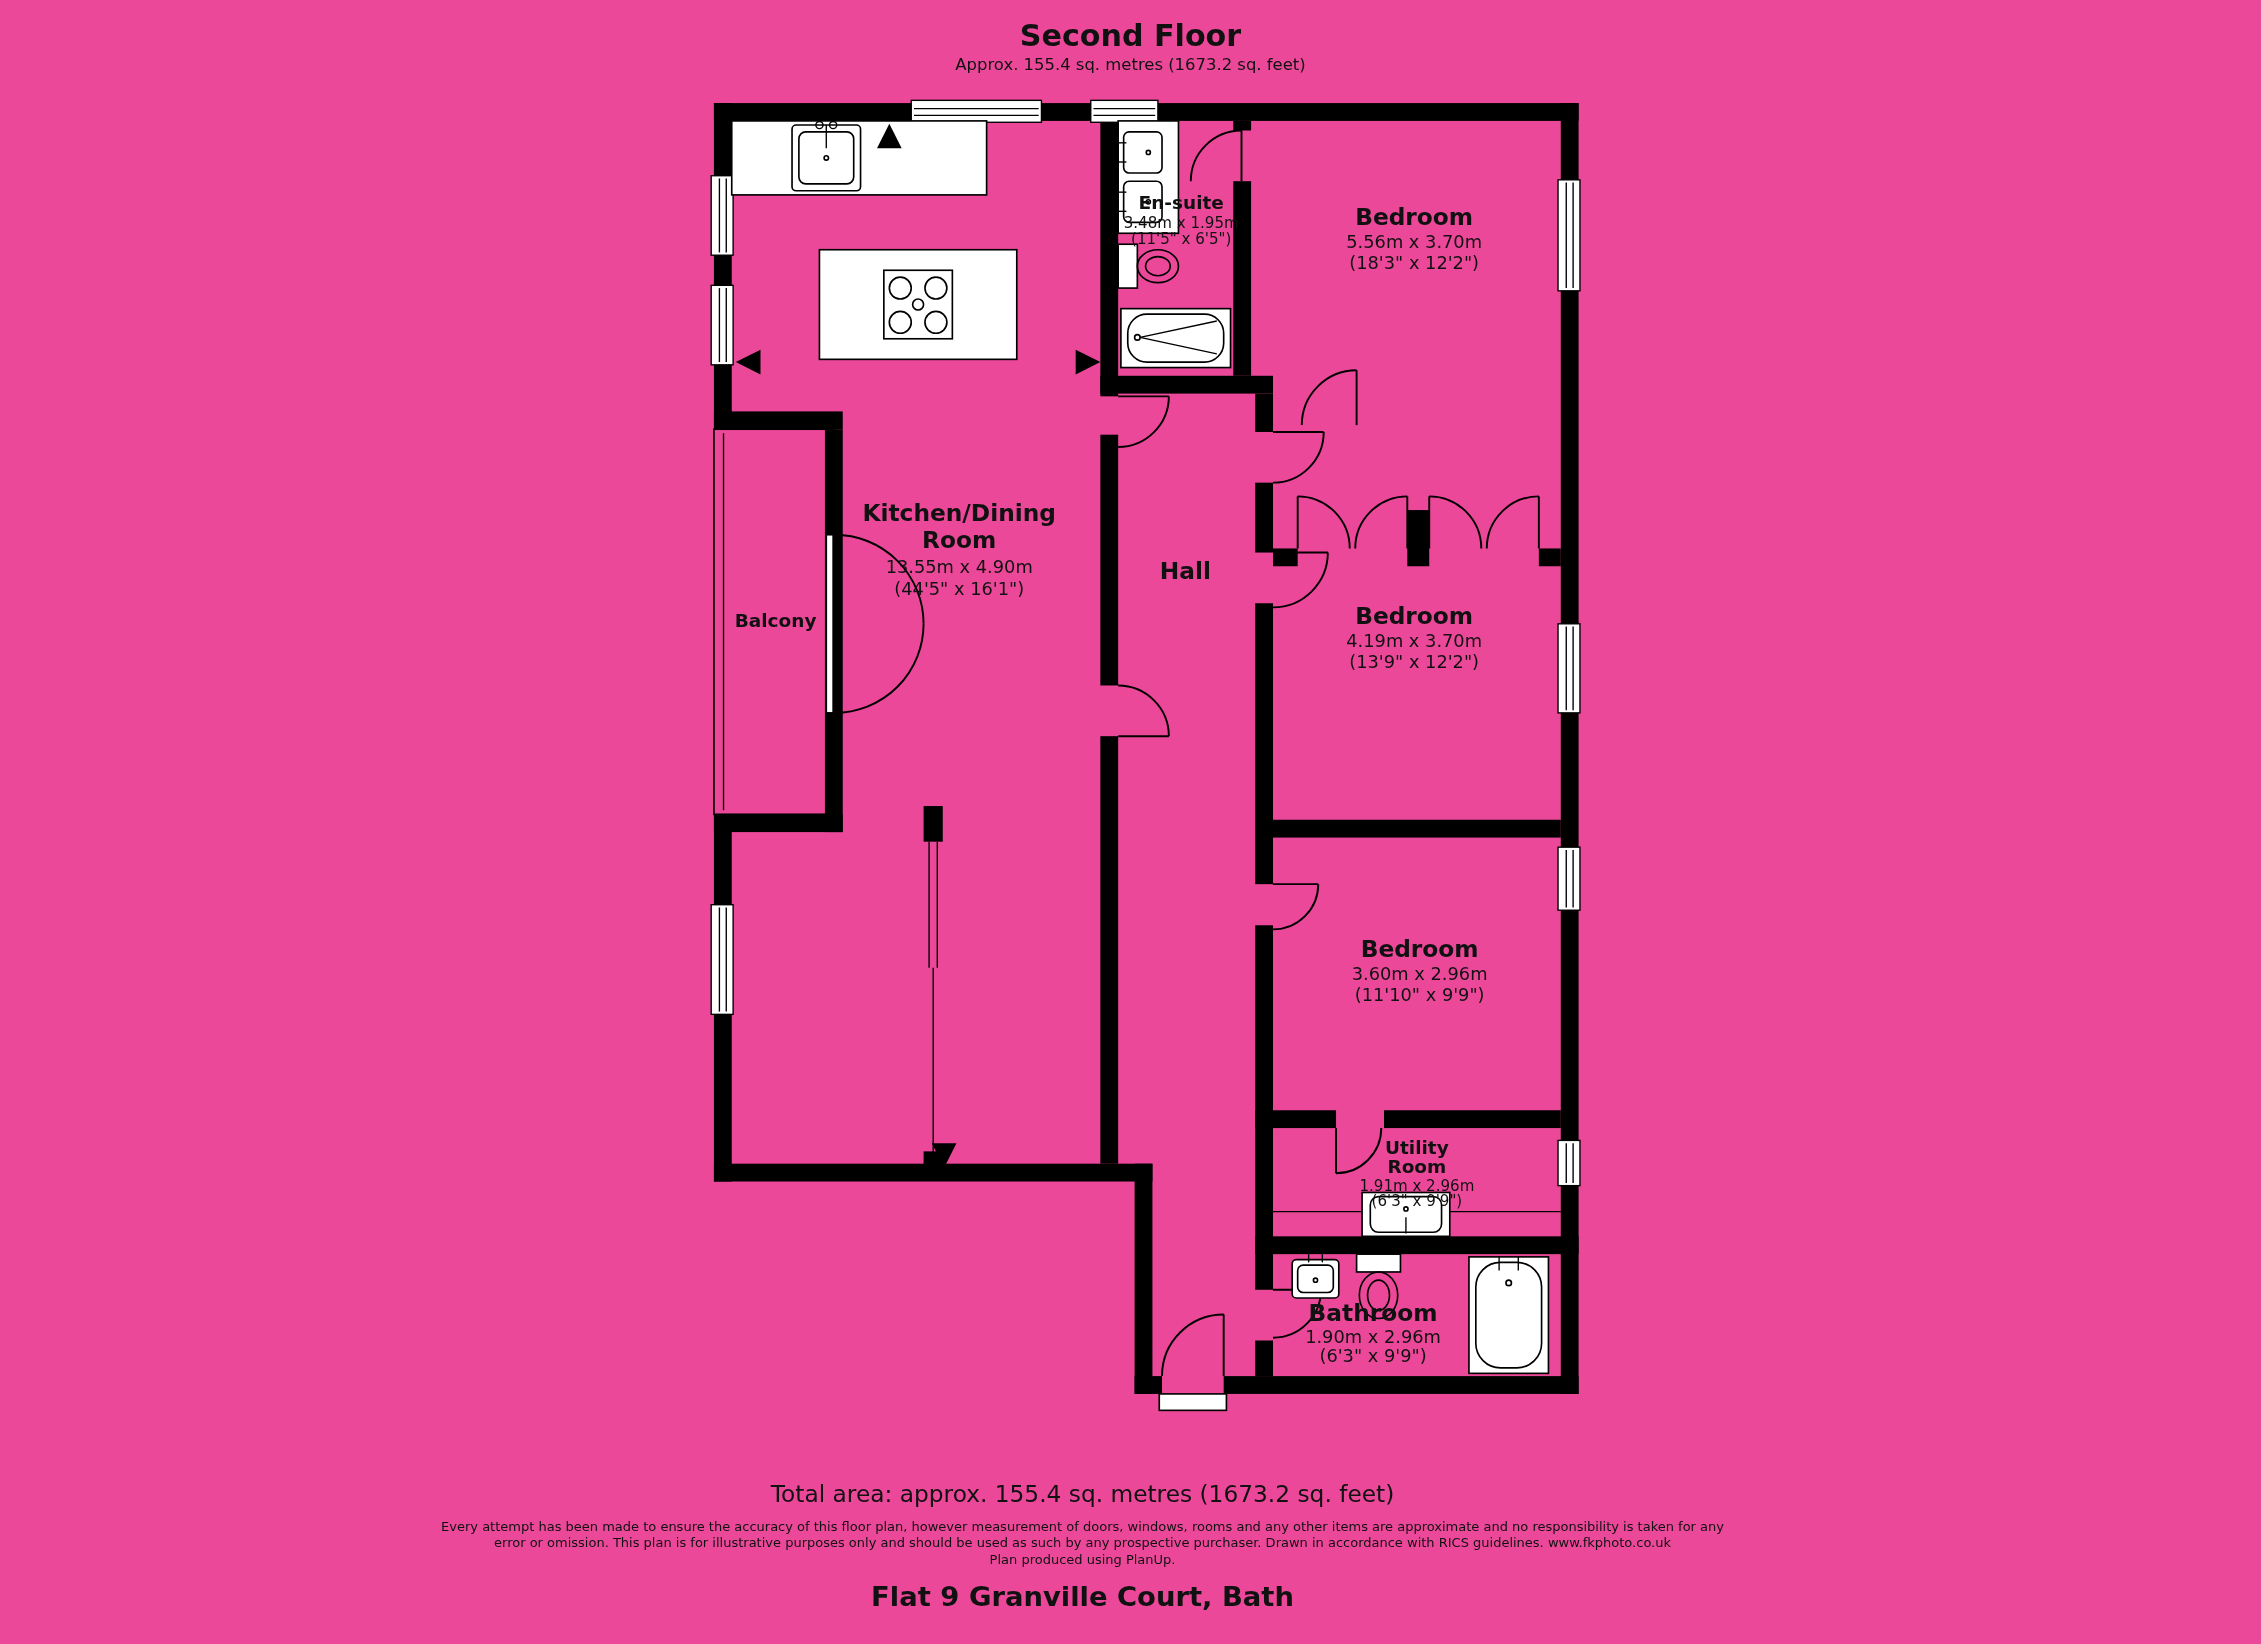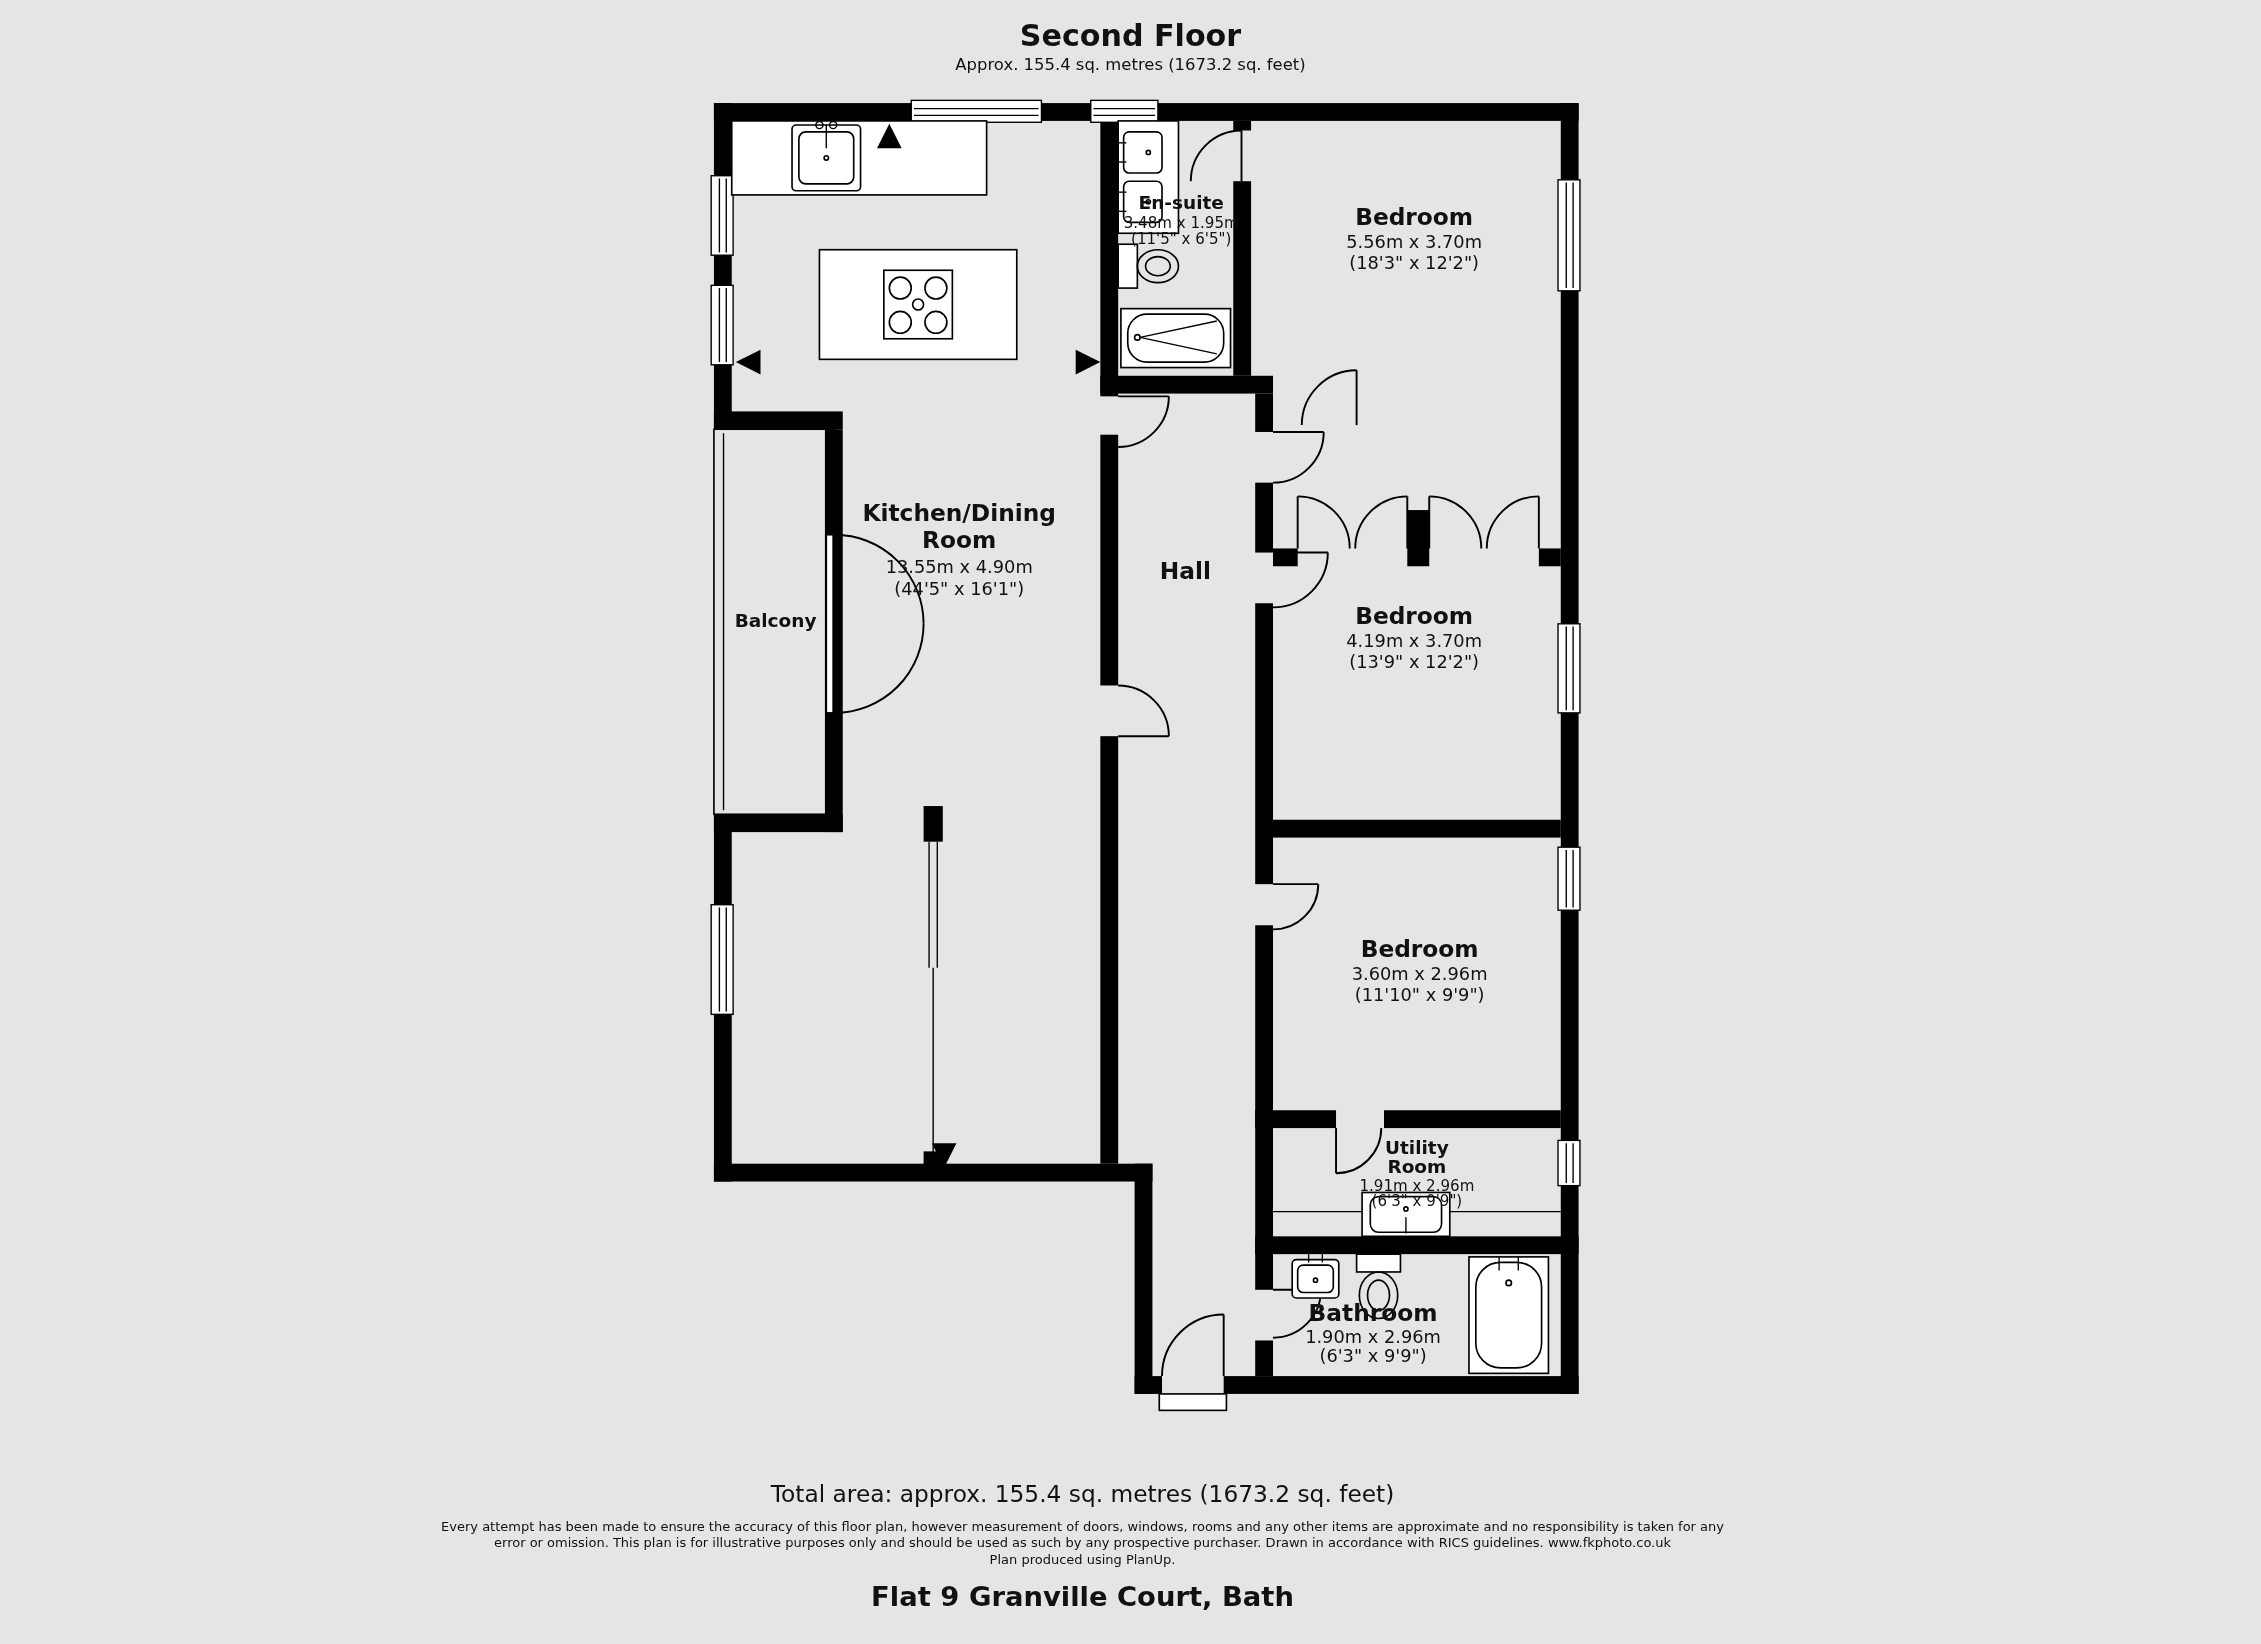--- a/index.html
+++ b/index.html
@@ -1,16 +1,16 @@
 <!DOCTYPE html>
 <html style="font-size:11px"><head>
 <meta charset="utf-8">
 <style>
   html,body{margin:0;padding:0;background:#ffffff;}
-  .page{position:relative;width:2261px;height:1645px;background:#e5e5e5;overflow:hidden;
+  .page{position:relative;width:2261px;height:1645px;background:#ec4899;overflow:hidden;
         font-family:"DejaVu Sans","Liberation Sans",sans-serif;text-align:center;}
   svg{position:absolute;left:0;top:0;}
   .wall{fill:#000000;stroke:none;}
   .thin{fill:#ffffff;stroke:#000000;stroke-width:1.2;}
   .thinNF{fill:none;stroke:#000000;stroke-width:1.2;}
   .hair{fill:none;stroke:#000000;stroke-width:1;}
   .door{fill:none;stroke:#000000;stroke-width:1.4;}
   .win{fill:#ffffff;stroke:#000000;stroke-width:1;}
   .arrow{fill:#000000;}
   text{fill:#111111;}

